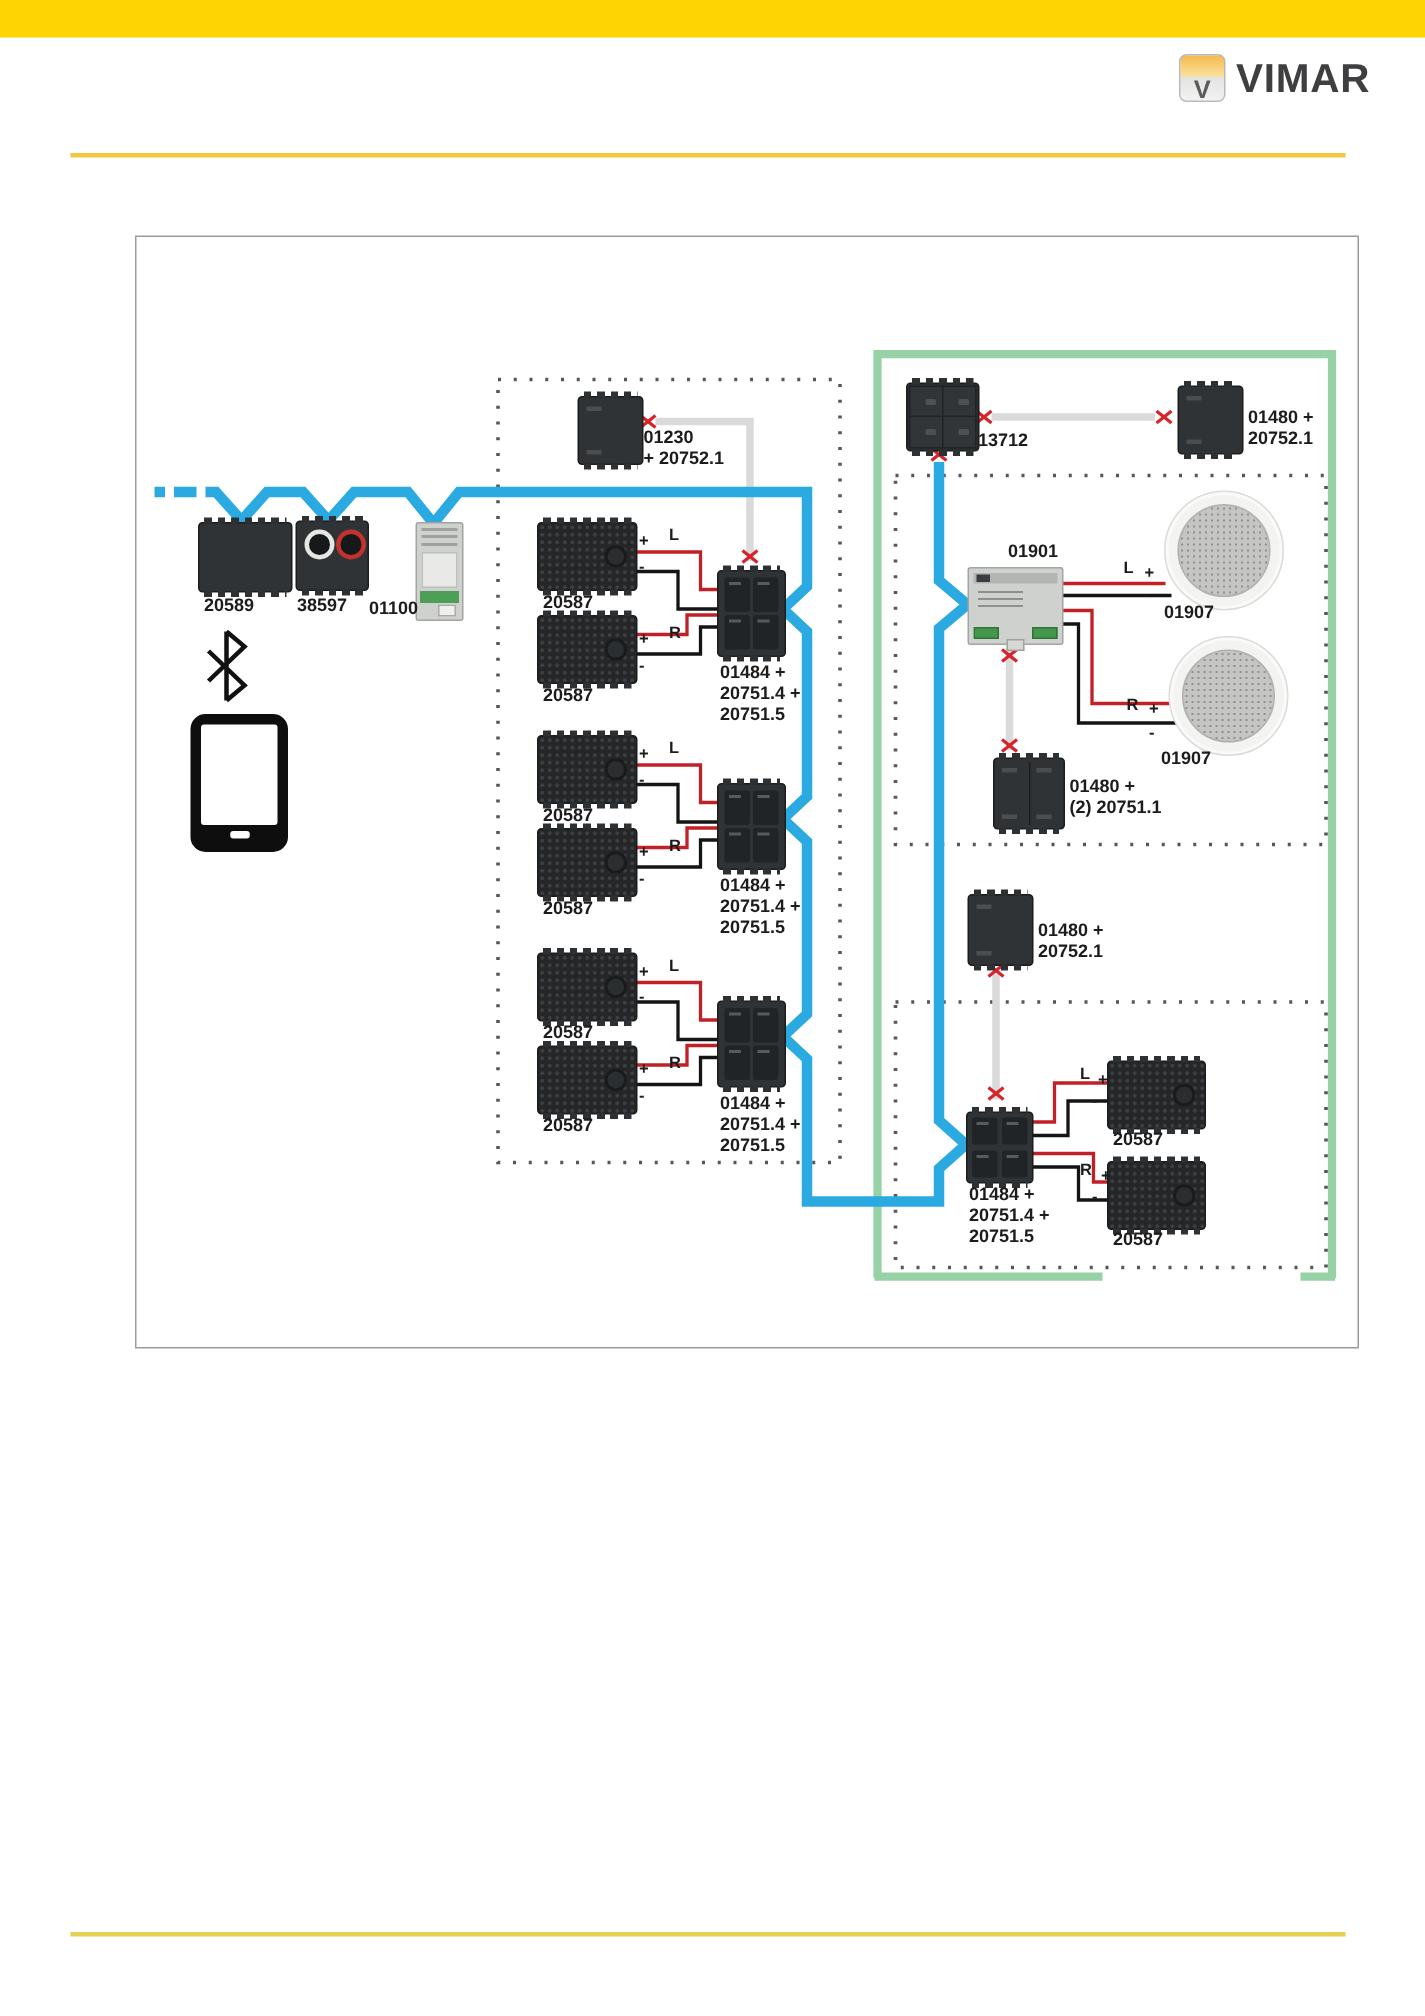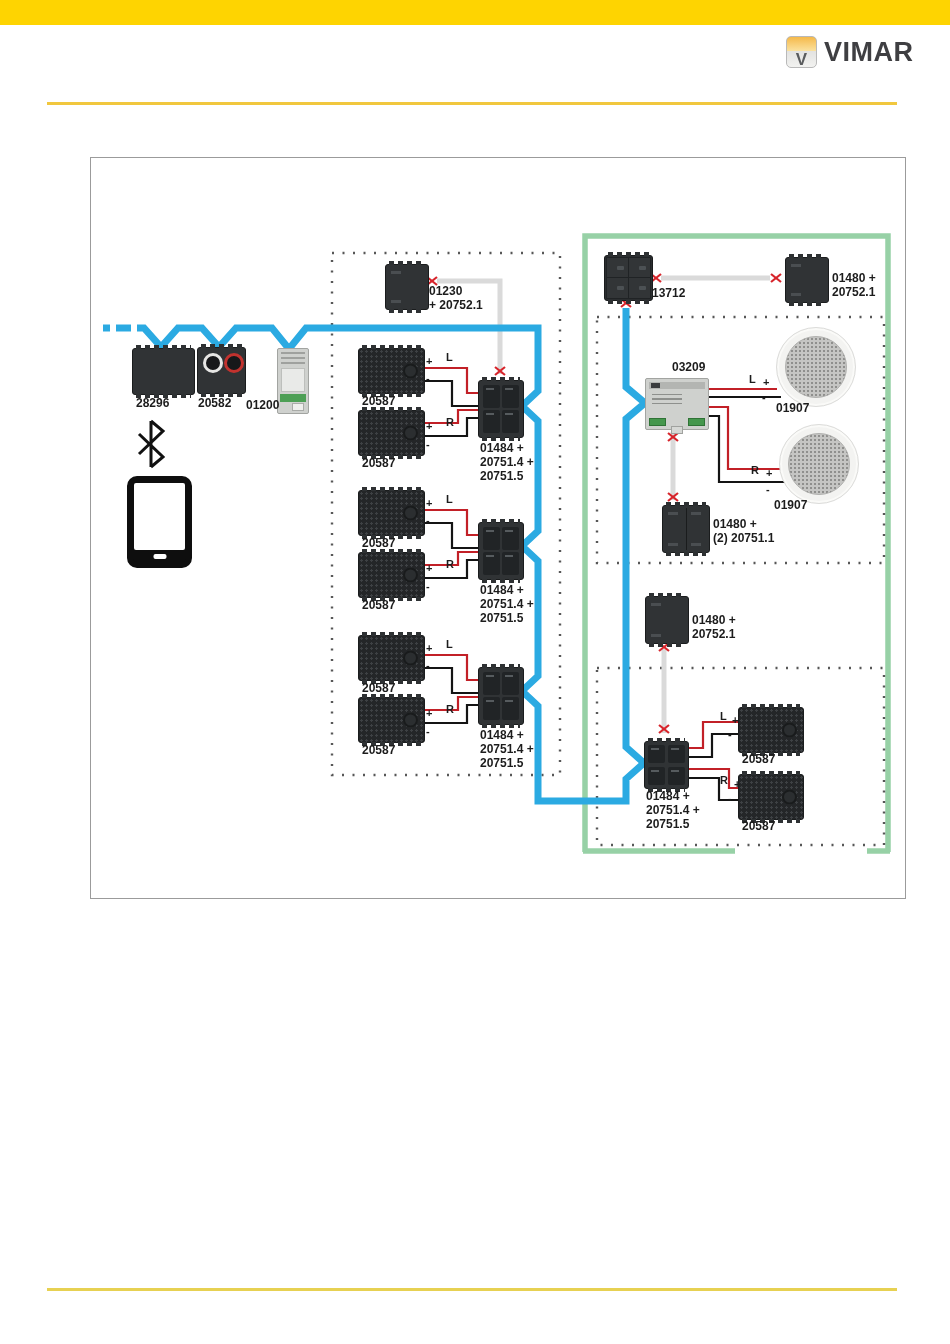--- a/index.html
+++ b/index.html
@@ -173,37 +173,37 @@
           <line x1="659" y1="651" x2="669" y2="643"></line>
         </g>
         <g>
           <line x1="659" y1="725" x2="669" y2="733"></line>
           <line x1="659" y1="733" x2="669" y2="725"></line>
         </g>
       </g>
   </svg>
 
   <div class="mod" style="left:132px;top:348px;width:61px;height:45px;"></div>
-  <div class="lbl" style="left:136px;top:397px;">28296</div>
+  <div class="lbl" style="left:136px;top:397px;">20589</div>
 
   <div class="mod" style="left:197px;top:347px;width:47px;height:45px;">
     <span style="position:absolute;left:5px;top:5px;
       width:14px;height:14px;border-radius:50%;background:#17181a;border:3px solid #e6e6e4;"></span>
     <span style="position:absolute;left:26px;top:5px;
       width:14px;height:14px;border-radius:50%;background:#17181a;border:3px solid #c2322e;"></span>
   </div>
-  <div class="lbl" style="left:198px;top:397px;">20582</div>
+  <div class="lbl" style="left:198px;top:397px;">38597</div>
 
   <div class="din" style="left:277px;top:348px;width:30px;height:64px;">
     <div class="d-vents"></div>
     <div class="d-label"></div>
     <div class="d-green"></div>
     <div class="d-foot"></div>
   </div>
-  <div class="lbl" style="left:246px;top:399px;">01200</div>
+  <div class="lbl" style="left:246px;top:399px;">01100</div>
 
   <svg class="bt" style="left:134px;top:418px;" width="34" height="52" viewBox="0 0 34 52">
     <g stroke="#111" stroke-width="3" fill="none" stroke-linejoin="miter">
       <path d="M17,3 V49 M17,3 L29,13 L5,36 M17,49 L29,39 L5,16"></path>
     </g>
   </svg>
   <div class="phone" style="left:127px;top:476px;">
     <div class="scr"></div>
     <div class="hom"></div>
   </div>
@@ -223,21 +223,21 @@
   </div>
   <div class="lbl" style="left:652px;top:287px;">13712</div>
 
   <div class="mod sw" style="left:785px;top:257px;width:42px;height:44px;">
     <span class="mk" style="top:6px;"></span>
     <span class="mk" style="bottom:6px;"></span>
   </div>
   <div class="lbl" style="left:832px;top:272px;">01480 +</div>
   <div class="lbl" style="left:832px;top:286px;">20752.1</div>
 
-  <div class="lbl" style="left:672px;top:361px;">03209</div>
+  <div class="lbl" style="left:672px;top:361px;">01901</div>
   <div class="din" style="left:645px;top:378px;width:62px;height:50px;">
     <div class="d2-head"></div>
     <div class="d2-txt"></div>
     <div class="d2-t" style="left:3px;"></div>
     <div class="d2-t" style="right:3px;"></div>
     <div class="d2-tab"></div>
   </div>
 
   <div class="cspk" style="left:776px;top:327px;">
     <div class="mesh"></div>

